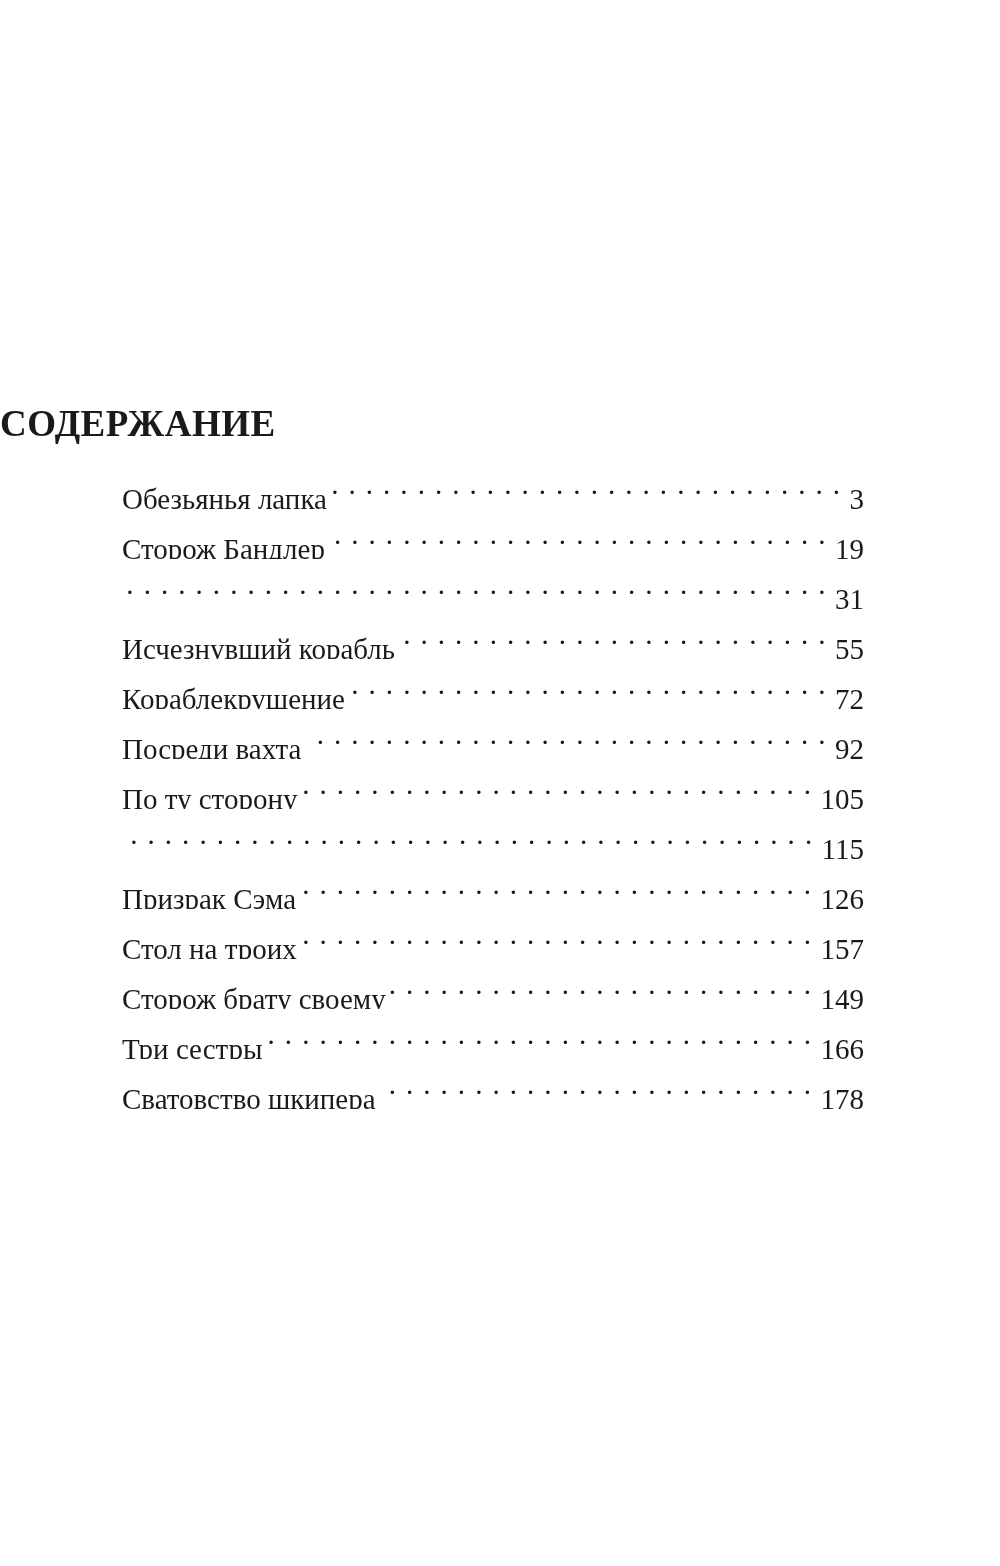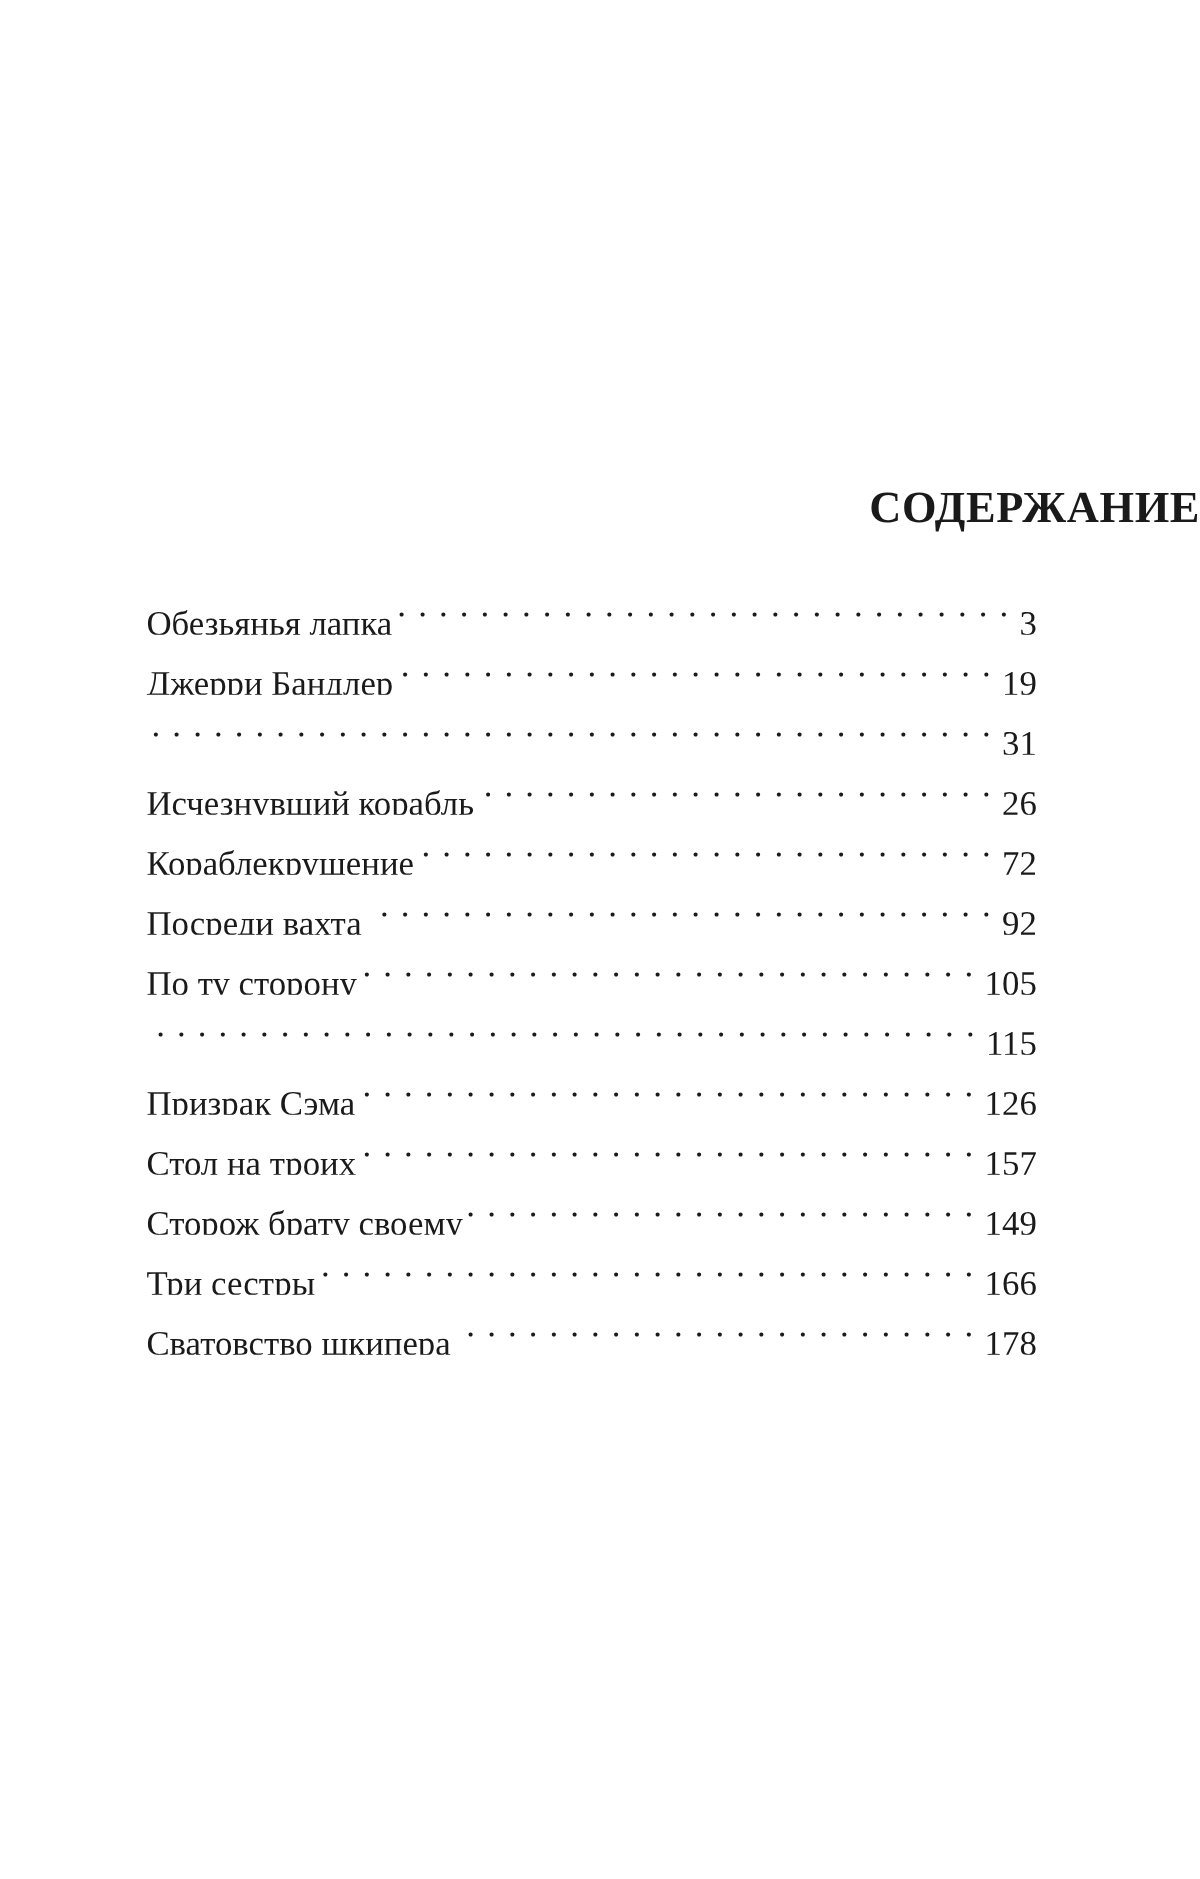--- a/index.html
+++ b/index.html
@@ -14,30 +14,30 @@
       background: #ffffff;
       color: #1a1a1a;
       font-family: "Liberation Serif", "DejaVu Serif", serif;
       overflow: hidden;
     }
     .toc-title {
       position: absolute;
       top: 400px;
       left: 0;
       width: 1000px;
-      text-align: right;
+      text-align: left;
       font-size: 37px;
       font-weight: bold;
       letter-spacing: 0.5px;
       line-height: 48px;
       margin: 0;
     }
     .toc-list {
       position: absolute;
-      top: 479px;
+      top: 459px;
       left: 122px;
       width: 742px;
       margin: 0;
       padding: 0;
       list-style: none;
     }
     .toc-entry {
       display: flex;
       align-items: baseline;
       height: 50px;
@@ -77,32 +77,32 @@
 <div class="page">
   <h1 class="toc-title">СОДЕРЖАНИЕ</h1>
 
   <ul class="toc-list">
     <li class="toc-entry">
       <span class="toc-entry-title">Обезьянья лапка</span>
       <span class="toc-leader"></span>
       <span class="toc-page">3</span>
     </li>
     <li class="toc-entry">
-      <span class="toc-entry-title">Джерри Бандлер</span>
+      <span class="toc-entry-title">Сторож Бандлер</span>
       <span class="toc-leader"></span>
       <span class="toc-page">19</span>
     </li>
     <li class="toc-entry">
       <span class="toc-leader"></span>
       <span class="toc-page">31</span>
     </li>
     <li class="toc-entry">
       <span class="toc-entry-title">Исчезнувший корабль</span>
       <span class="toc-leader"></span>
-      <span class="toc-page">26</span>
+      <span class="toc-page">55</span>
     </li>
     <li class="toc-entry">
       <span class="toc-entry-title">Кораблекрушение</span>
       <span class="toc-leader"></span>
       <span class="toc-page">72</span>
     </li>
     <li class="toc-entry">
       <span class="toc-entry-title">Посреди вахта</span>
       <span class="toc-leader"></span>
       <span class="toc-page">92</span>

